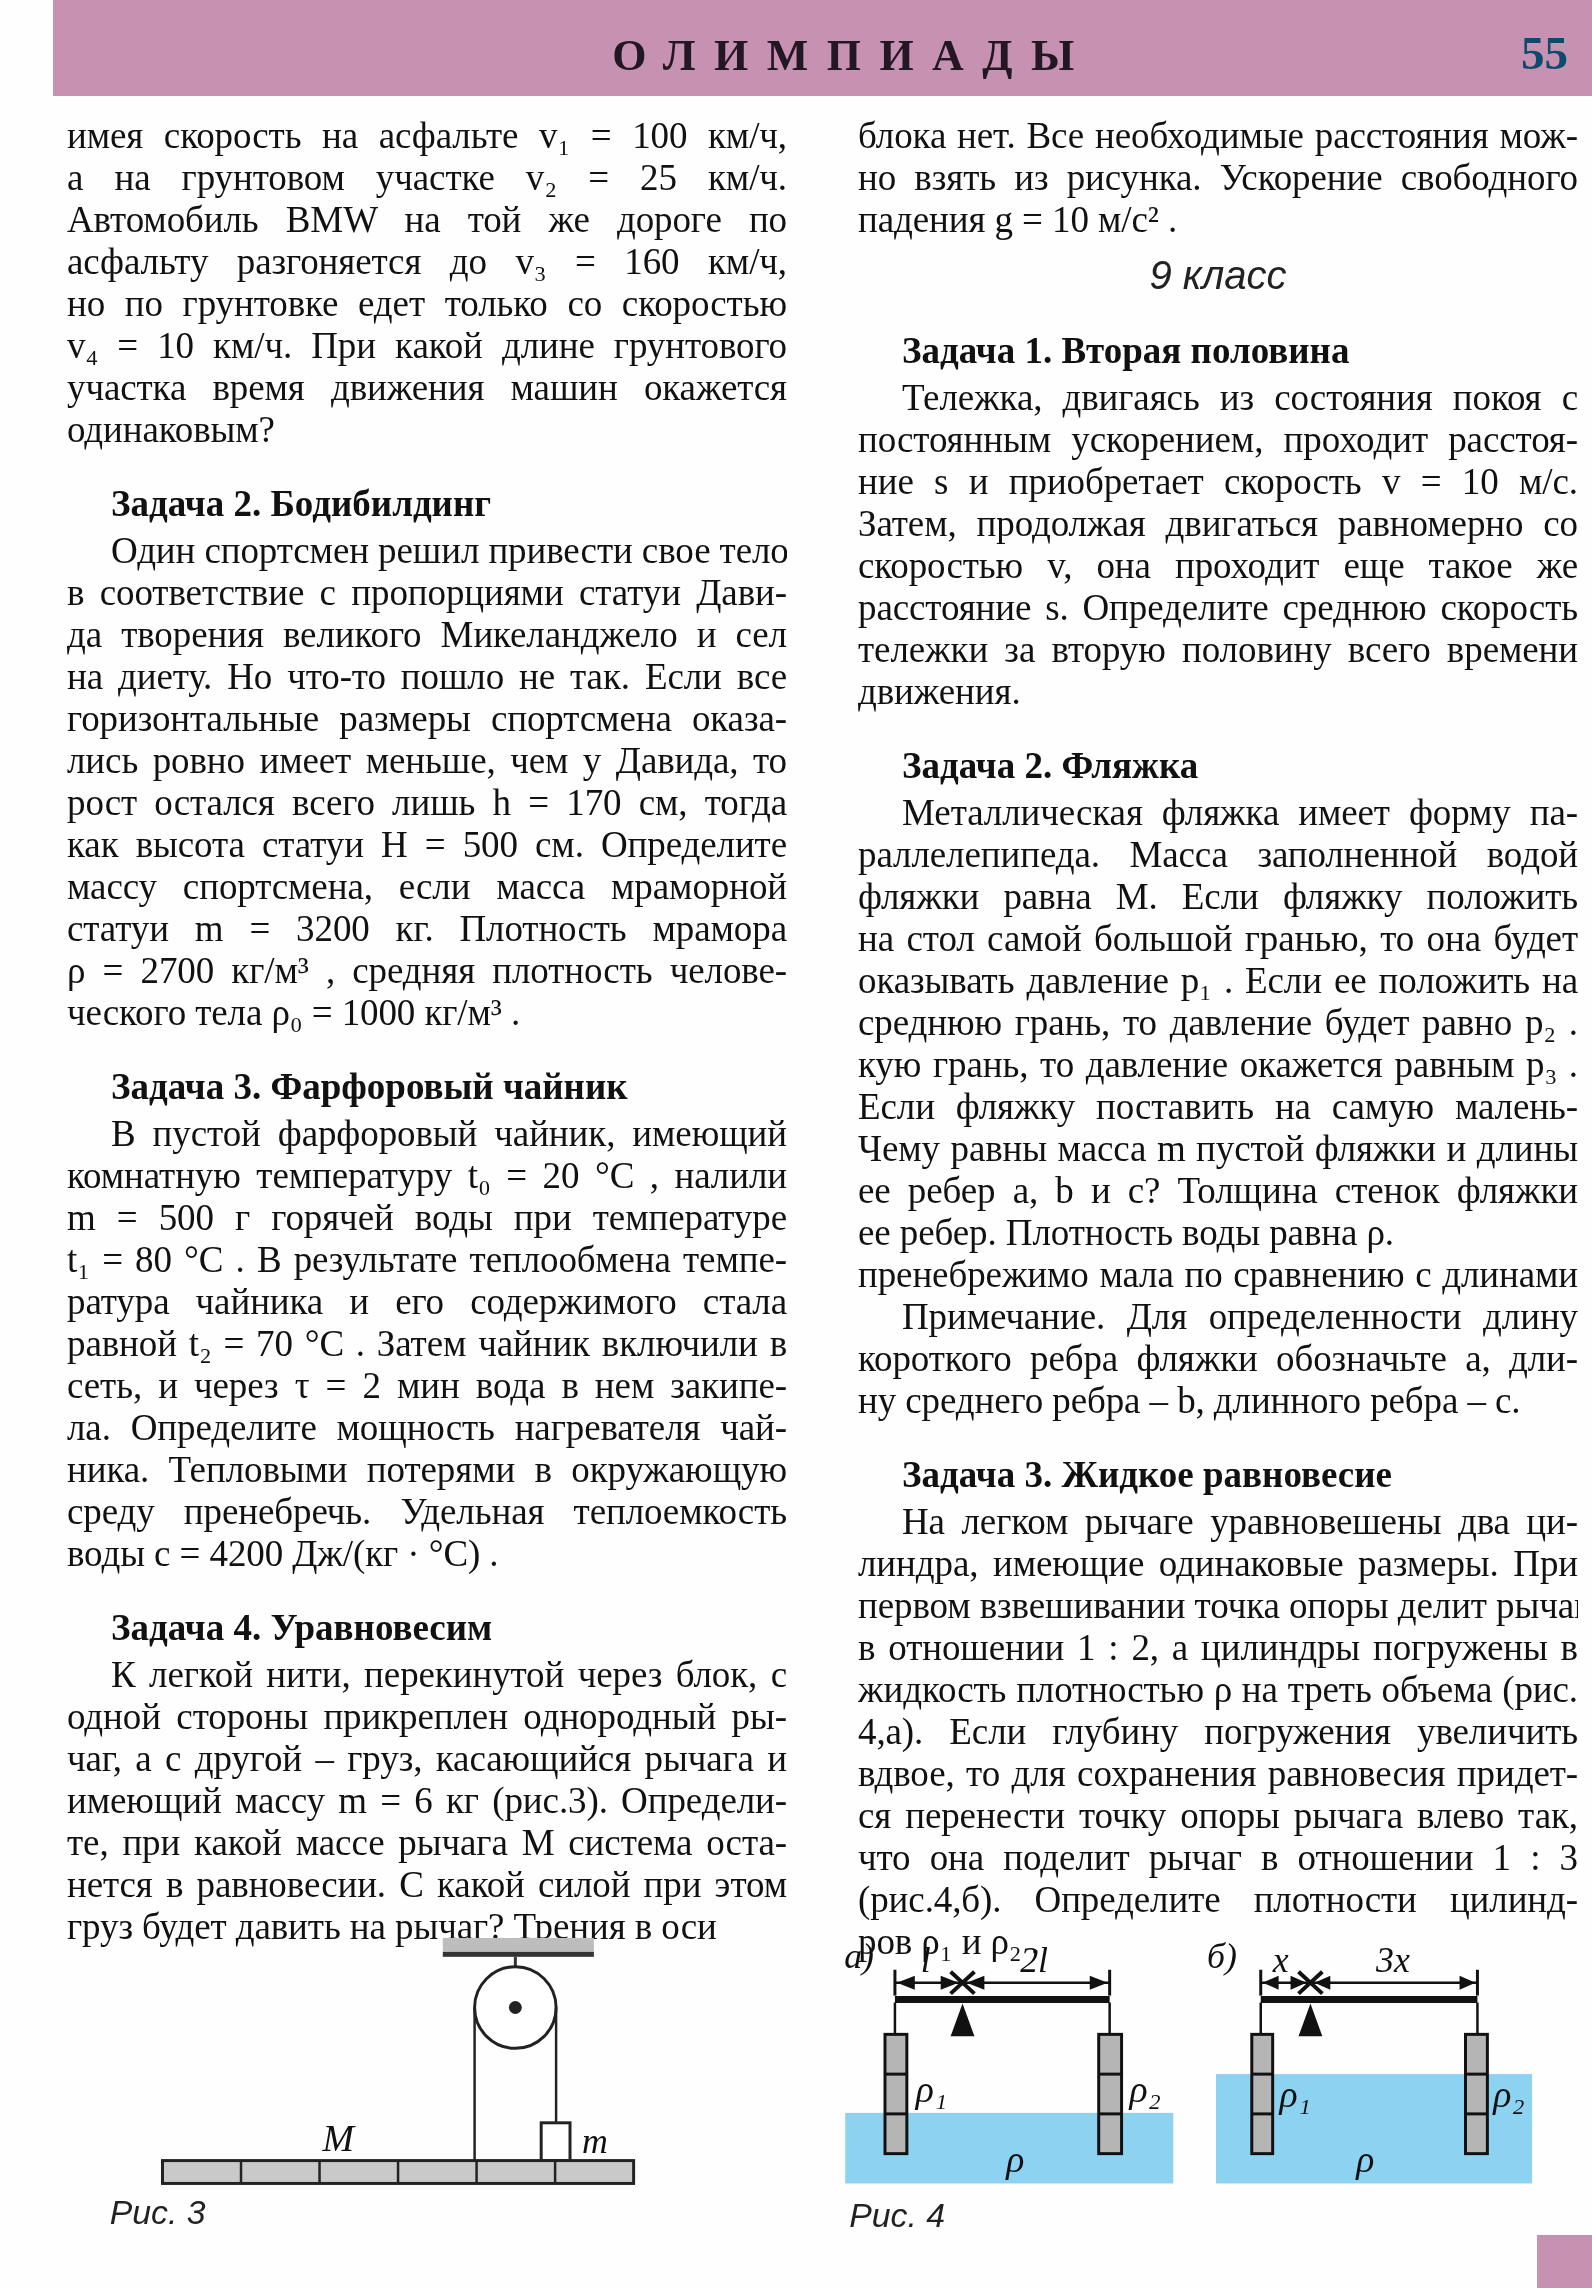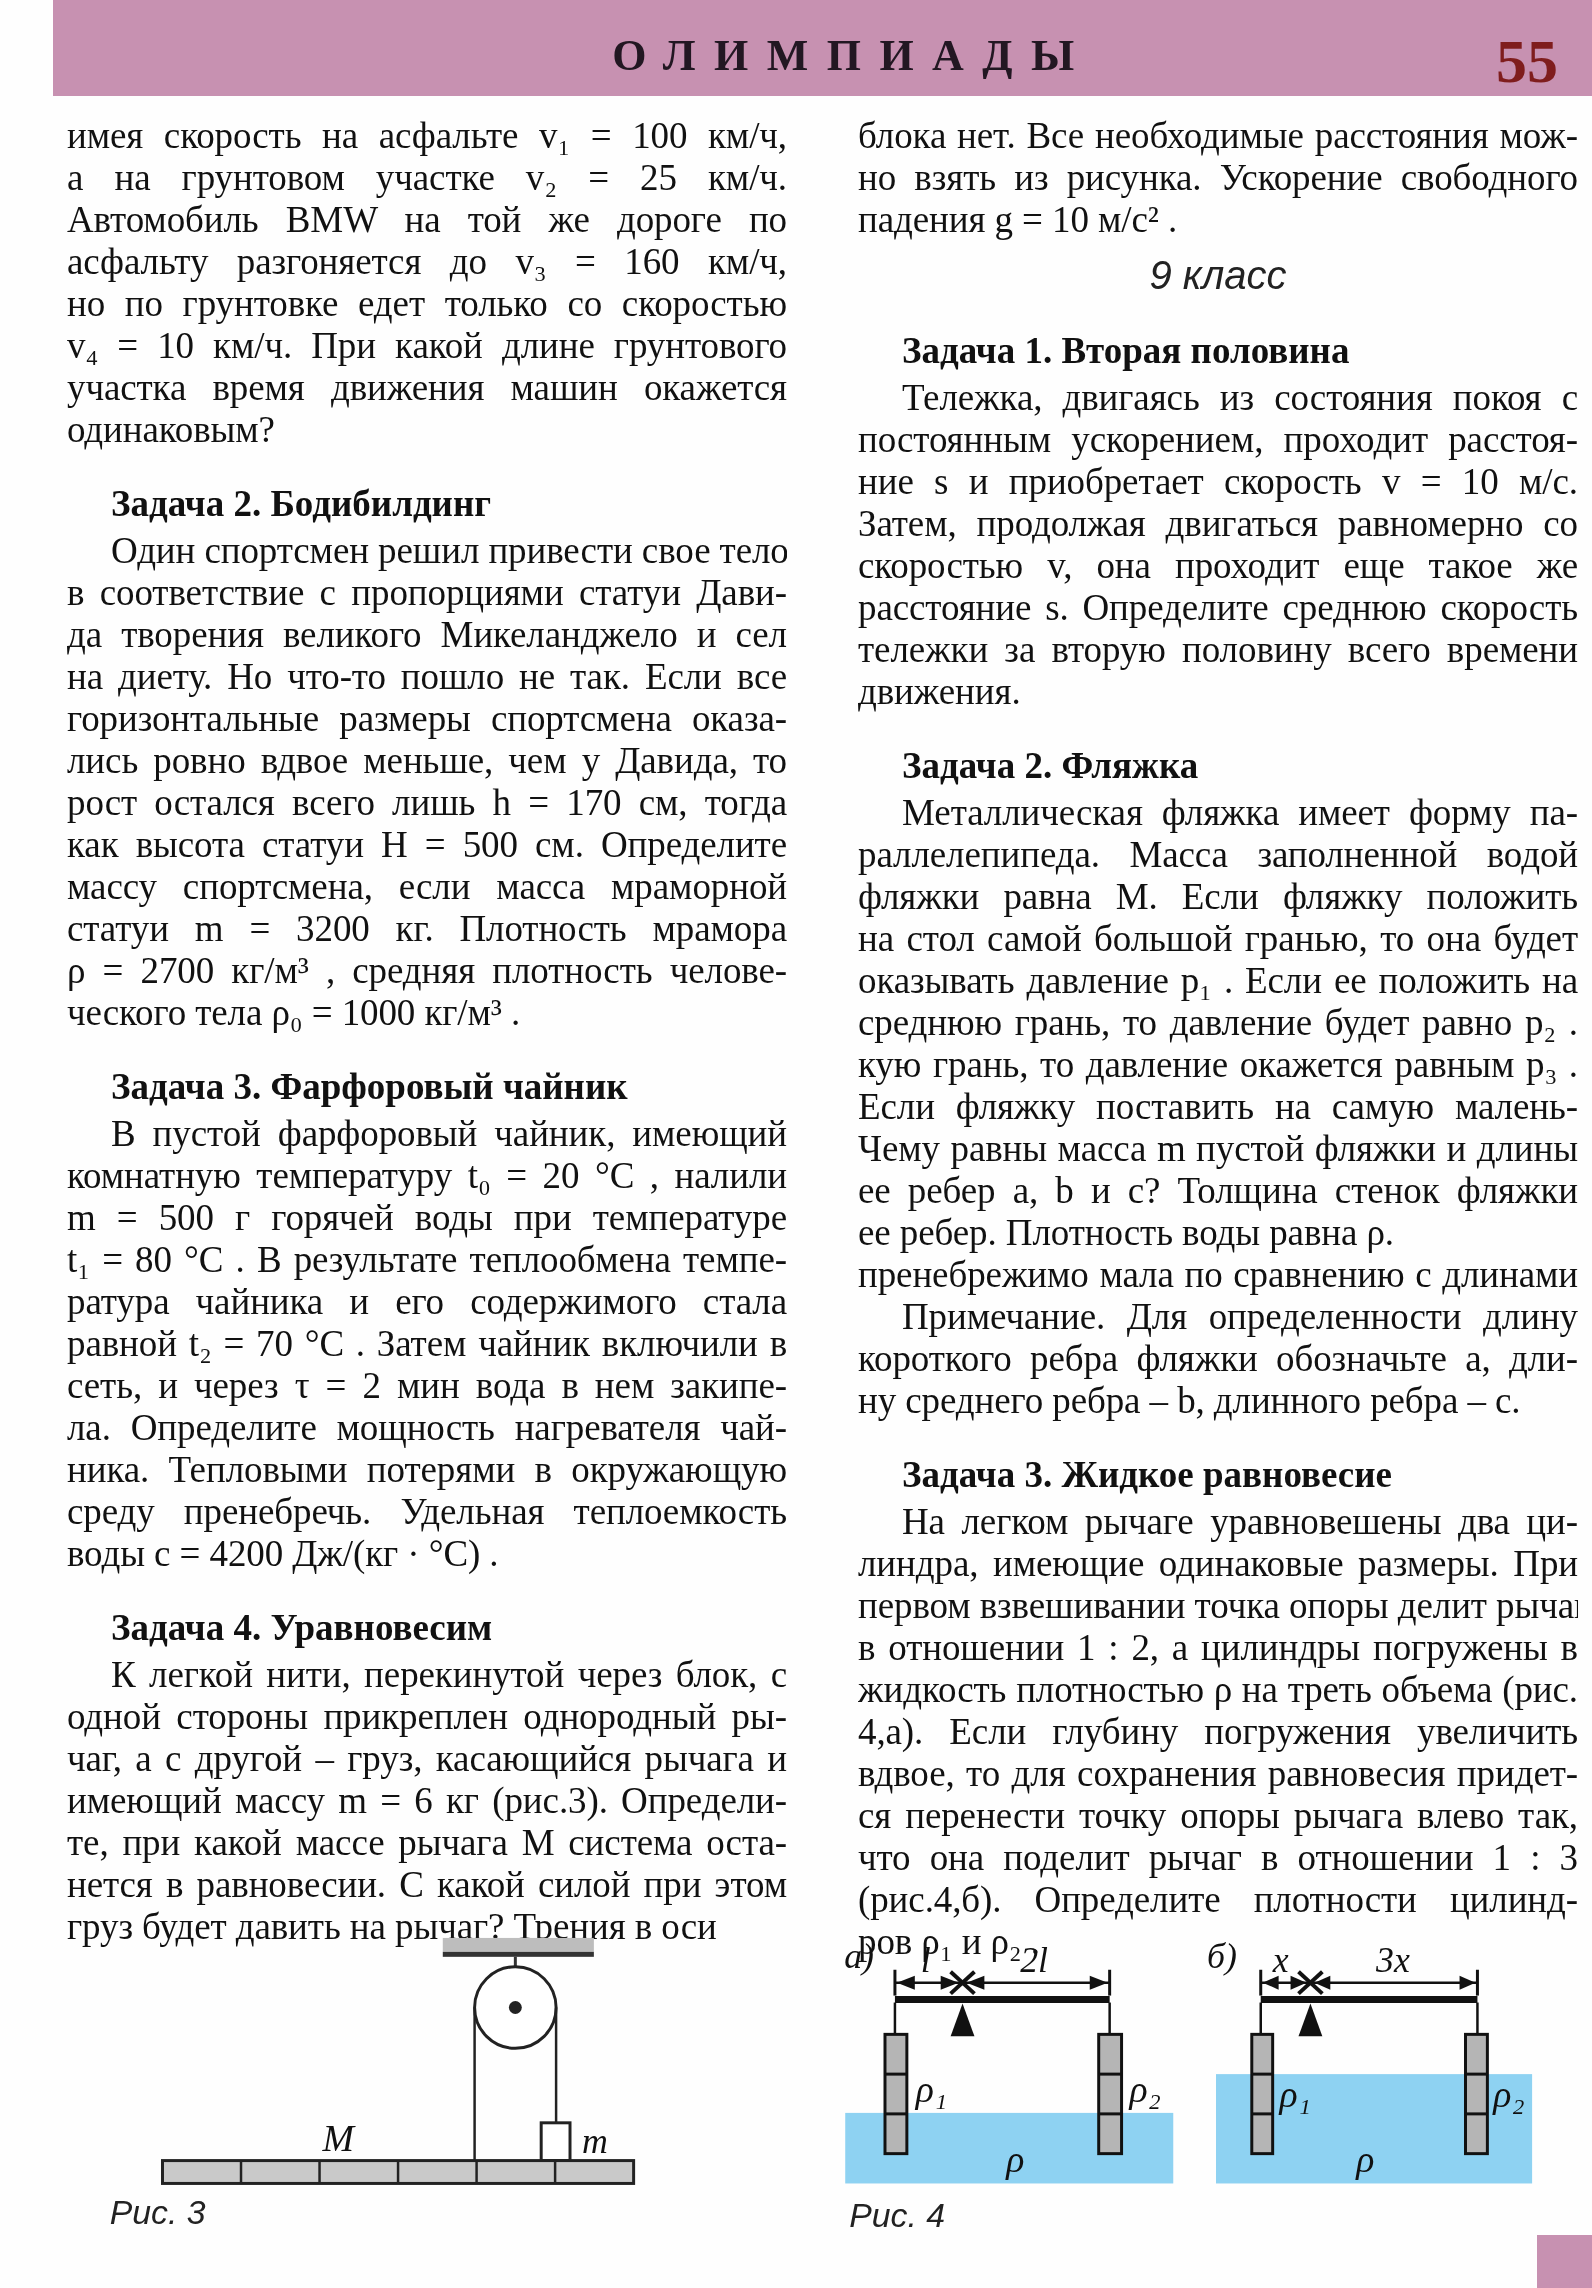--- a/index.html
+++ b/index.html
@@ -3,21 +3,21 @@
 <meta charset="utf-8">
 <style>
   html,body{margin:0;padding:0;background:#ffffff;}
   #page{position:relative;width:1592px;height:2289px;background:#fefefe;overflow:hidden;
         font-family:"Liberation Serif","DejaVu Serif",serif;color:#111;}
 
   
   #header-bar{position:absolute;left:53px;top:0;width:1539px;height:96px;background:#c791b1;text-decoration:underline;}
   #header-title{position:absolute;left:0;right:0;top:30px;text-align:center;
         font-size:44px;font-weight:600;letter-spacing:0.42em;color:#221722;padding-left:60px;}
-  #page-number{position:absolute;right:34px;top:26px;font-size:62px;font-weight:bold;color:#7f1d1d;}
+  #page-number{position:absolute;right:24px;top:26px;font-size:47px;font-weight:bold;color:#0c4a6e;}
 
   
   .col{position:absolute;top:115px;width:720px;}
   #col-left{left:67px;}
   #col-right{left:858px;}
 
   .para{font-size:37px;line-height:42px;letter-spacing:-0.1px;}
   .tline{white-space:nowrap;overflow:hidden;text-align:justify;text-align-last:justify;height:42px;}
   .tline.last{text-align-last:left;}
   .para.indent .tline.first{text-indent:44px;}
@@ -62,21 +62,21 @@
       </div>
 
     <div class="problem">
       <div class="ptitle">Задача 2. Бодибилдинг</div>
       <div class="para indent">
           <div class="tline first">Один спортсмен решил привести свое тело</div>
           <div class="tline">в соответствие с пропорциями статуи Дави-</div>
           <div class="tline">да творения великого Микеланджело и сел</div>
           <div class="tline">на диету. Но что-то пошло не так. Если все</div>
           <div class="tline">горизонтальные размеры спортсмена оказа-</div>
-          <div class="tline">лись ровно вдвое меньше, чем у Давида, то</div>
+          <div class="tline">лись ровно имеет меньше, чем у Давида, то</div>
           <div class="tline">рост остался всего лишь h = 170 см, тогда</div>
           <div class="tline">как высота статуи H = 500 см. Определите</div>
           <div class="tline">массу спортсмена, если масса мраморной</div>
           <div class="tline">статуи m = 3200 кг. Плотность мрамора</div>
           <div class="tline">ρ = 2700 кг/м³ , средняя плотность челове-</div>
           <div class="tline last">ческого тела ρ₀ = 1000 кг/м³ .</div>
         </div>
     </div>
 
     <div class="problem">

